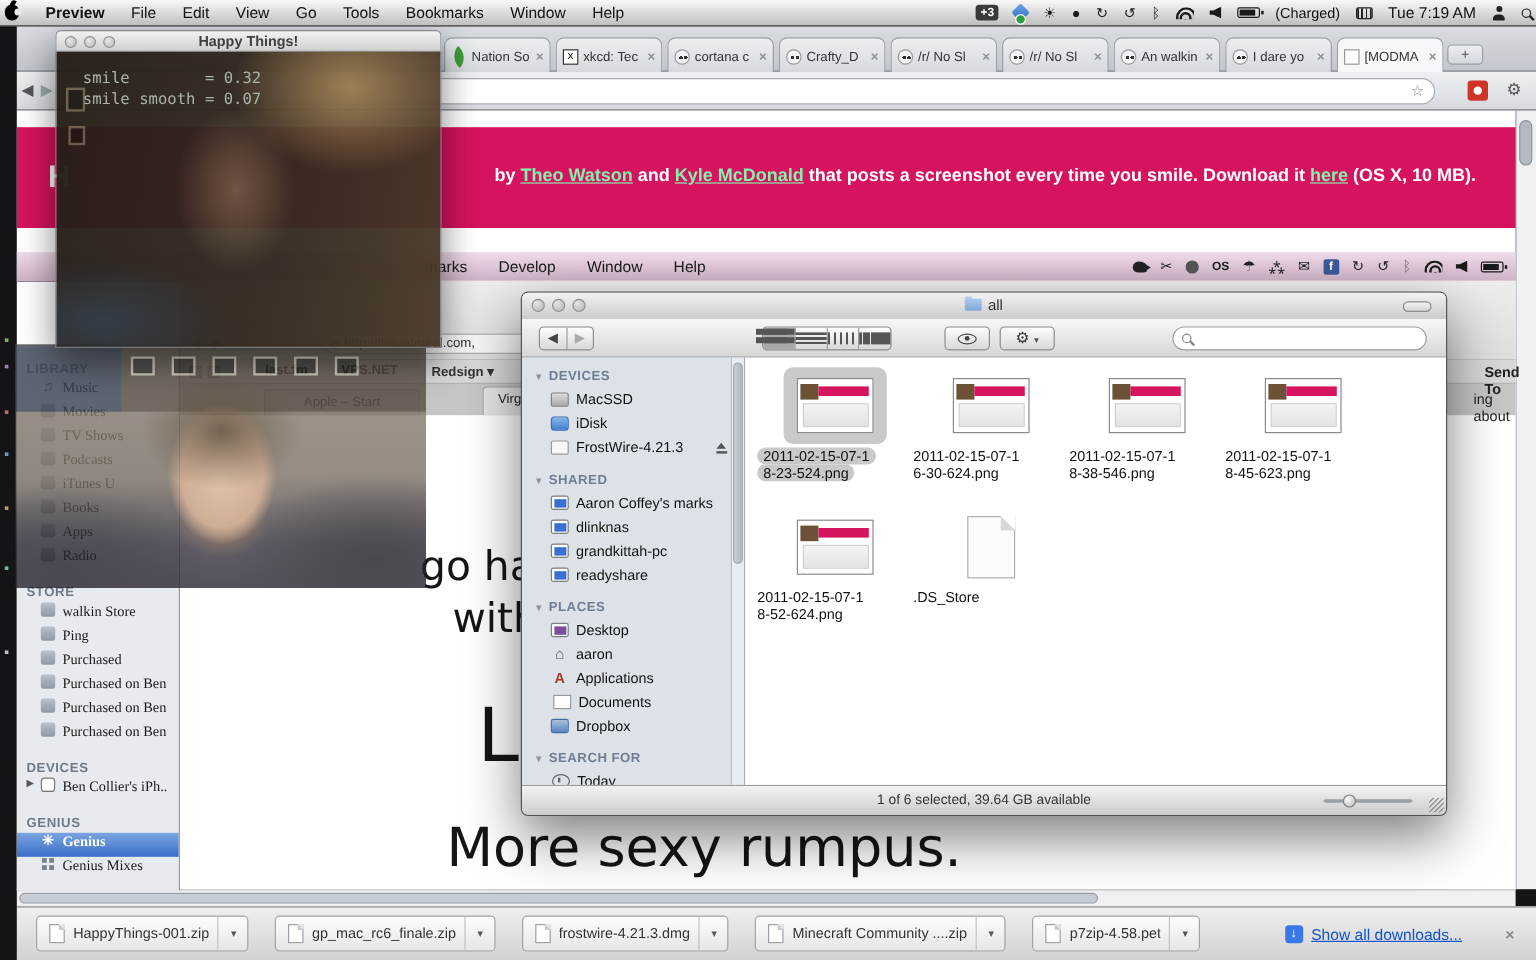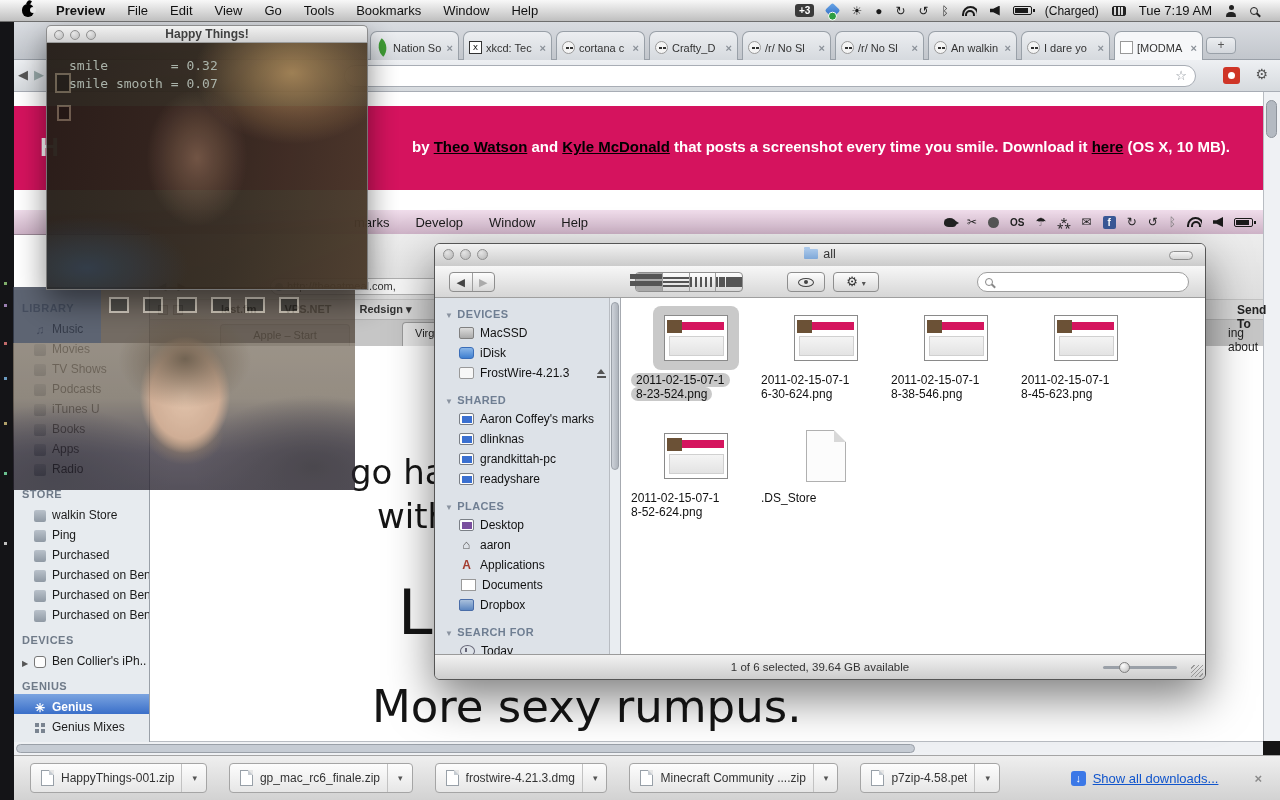--- a/index.html
+++ b/index.html
@@ -4,21 +4,21 @@
 <style>
   html,body{margin:0;padding:0;background:#000;}
   *{box-sizing:border-box;}
   .stage{position:relative;width:1280px;height:800px;overflow:hidden;
          font-family:"Liberation Sans",sans-serif;background:#151515;}
   .abs{position:absolute;}
 
   
   .menubar{left:0;top:0;width:1280px;height:22px;z-index:40;
     background:linear-gradient(#f8f8f8,#bfbfbf);border-bottom:1px solid #6e6e6e;
-    display:flex;align-items:center;padding:0 22px;font-size:13px;color:#111;}
+    display:flex;align-items:center;padding:0 4px;font-size:13px;color:#111;}
   .mb-left{display:flex;align-items:center;gap:22px;}
   .apple{width:12px;height:13px;background:#000;border-radius:45% 45% 48% 48%;position:relative;}
   .apple::before{content:"";position:absolute;top:-4px;right:3px;width:4px;height:5px;background:#000;border-radius:60% 0;transform:rotate(28deg);}
   .apple::after{content:"";position:absolute;top:3px;right:-2px;width:6px;height:6px;background:#e8e8e8;border-radius:50%;}
   .mb-app{font-weight:bold;}
   .mb-menus{display:flex;gap:22px;}
   .mb-item{cursor:default;}
   .mb-right{margin-left:auto;display:flex;align-items:center;gap:13px;font-size:12px;}
   .badge3{background:#3a3a3a;color:#fff;font-size:10px;font-weight:bold;border-radius:3px;padding:1px 4px;}
   .dbx{width:11px;height:11px;background:linear-gradient(135deg,#6aa7e8,#2a66c0);transform:rotate(45deg);border-radius:2px;position:relative;}
@@ -73,21 +73,21 @@
 
   .content{left:14px;top:92px;width:1249px;height:649px;background:#fff;z-index:2;}
   .vscroll{left:1263px;top:92px;width:17px;height:649px;background:#eff1f4;border-left:1px solid #b8bcc2;z-index:2;}
   .vthumb{position:absolute;left:2px;top:8px;width:11px;height:38px;background:#b4bac2;border:1px solid #8e949c;border-radius:6px;}
   .hscroll{left:14px;top:741px;width:1249px;height:14px;background:#eff1f4;border-top:1px solid #b8bcc2;z-index:2;}
   .hthumb{position:absolute;left:2px;top:2px;width:72%;height:9px;background:#c6ccd4;border:1px solid #9aa0a8;border-radius:5px;}
 
   
   .banner{left:14px;top:106px;width:1249px;height:84px;background:#d5135e;z-index:3;color:#fff;}
   .banner-line{position:absolute;left:398px;top:32px;font-size:15px;font-weight:bold;white-space:nowrap;}
-  .banner a{color:#000000;}
+  .banner a{color:#86efac;}
   .banner-H{position:absolute;left:26px;top:26px;font-size:26px;font-weight:bold;}
 
   
   .omb{left:14px;top:210px;width:1249px;height:25px;z-index:3;
     background:linear-gradient(#f0ddeb,#cdb2c6);border-bottom:1px solid #9a8795;
     display:flex;align-items:center;font-size:13px;color:#1a1a1a;}
   .omb-items{display:flex;gap:26px;margin-left:340px;}
   .omb-ics{margin-left:auto;display:flex;align-items:center;gap:11px;margin-right:10px;font-size:12px;color:#222;}
   .fb{width:13px;height:13px;background:#3b5998;color:#fff;font-weight:bold;font-size:10px;text-align:center;line-height:13px;border-radius:2px;}
   .ball{width:11px;height:11px;background:#555;border-radius:50%;}
@@ -117,21 +117,21 @@
   .comic{z-index:3;color:#151515;font-family:"DejaVu Sans",sans-serif;white-space:nowrap;}
   .c1{left:350px;top:452px;font-size:34px;}
   .c2{left:377px;top:496px;font-size:34px;}
   .c3{left:398px;top:576px;font-size:62px;}
   .c4{left:372px;top:680px;font-size:45px;}
 
   
   .itunes{left:14px;top:290px;width:136px;height:452px;background:#e7ebef;border-right:1px solid #9aa0a8;z-index:3;
     overflow:hidden;font-size:12px;color:#1a1a1a;}
   .it-hdr{margin:12px 0 2px 8px;font-size:11px;font-weight:bold;color:#6f7a88;letter-spacing:.5px;}
-  .it-row{display:flex;align-items:flex-end;height:20px;padding-left:20px;white-space:nowrap;}
+  .it-row{display:flex;align-items:flex-start;height:20px;padding-left:20px;white-space:nowrap;font-family:Liberation Serif, serif;}
   .s-ic{flex:0 0 12px;width:12px;height:12px;margin-right:6px;background:linear-gradient(#b9c1ca,#8f99a4);border-radius:2px;position:relative;font-size:10px;line-height:12px;text-align:center;color:#444;}
   .kind-music .s-ic{background:none;}
   .kind-music .s-ic::after{content:"♫";font-size:12px;color:#667;}
   .kind-iphone .s-ic{background:#fdfdfd;border:1px solid #777;border-radius:3px;width:9px;margin-left:2px;}
   .kind-genius .s-ic{background:none;}
   .kind-genius .s-ic::after{content:"✳";font-size:12px;color:#556;}
   .kind-mixes .s-ic{background:none;}
   .kind-mixes .s-ic::after{content:"";position:absolute;left:1px;top:1px;width:4px;height:4px;background:#7a8491;box-shadow:6px 0 0 #7a8491,0 6px 0 #7a8491,6px 6px 0 #7a8491;}
   .it-row .disc{display:none;width:10px;margin-left:-12px;font-size:8px;color:#555;}
   .it-row.disclosure .disc{display:inline-block;}

